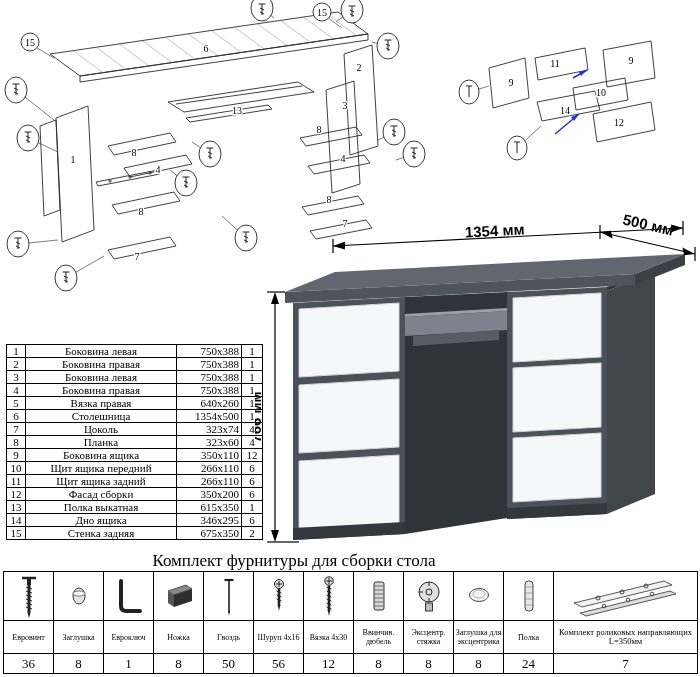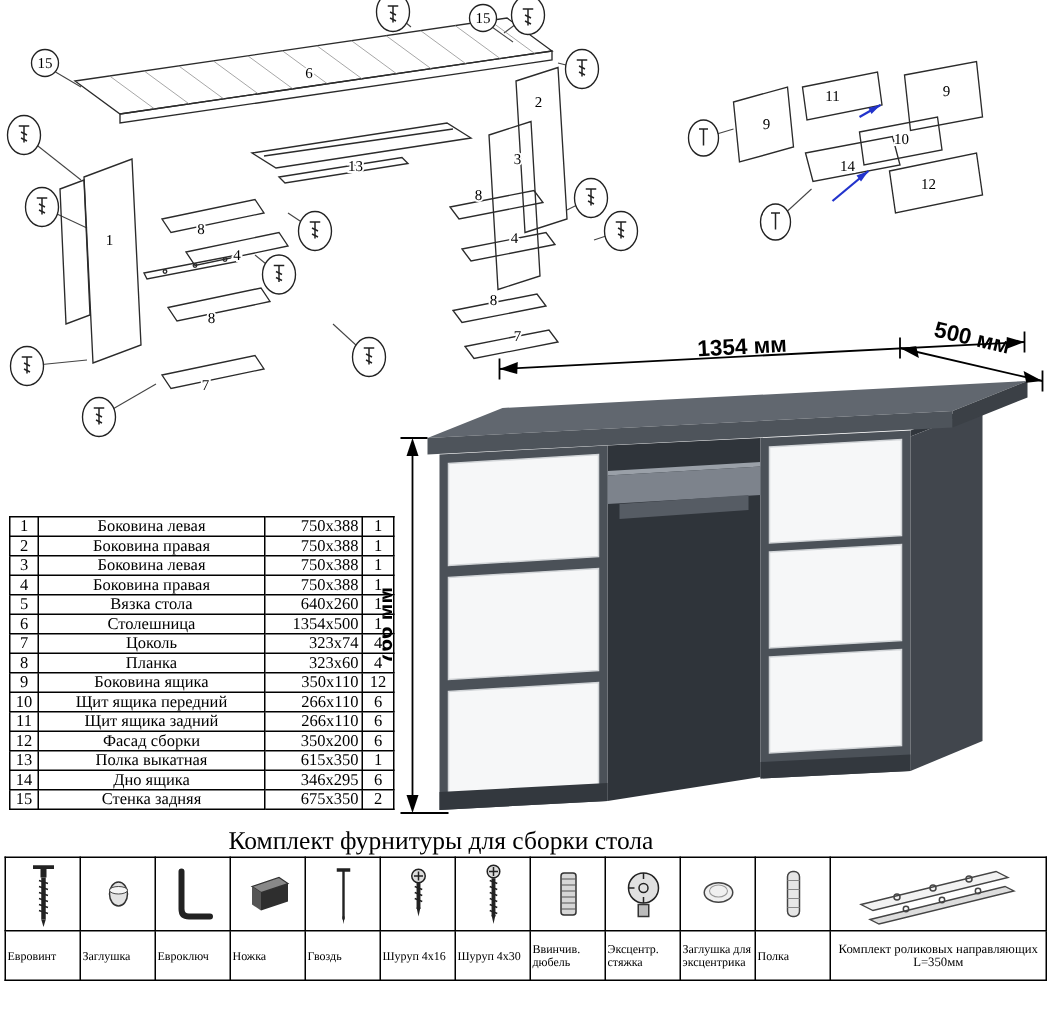--- a/index.html
+++ b/index.html
@@ -15,21 +15,21 @@
   .lead{stroke:#444;stroke-width:0.7;fill:none}
   .callout{fill:#fff;stroke:#222;stroke-width:0.9}
   table{border-collapse:collapse}
   .parts td{border:1px solid #000;font-size:11px;line-height:12px;padding:0 2px;white-space:nowrap}
   .parts td.n{width:14px;text-align:center}
   .parts td.name{width:146px;text-align:center}
   .parts td.s{width:60px;text-align:right}
   .parts td.q{width:16px;text-align:center}
   .heading{left:0;top:551px;width:588px;text-align:center;font-size:17px}
   .hw{table-layout:fixed;width:694px}
-  .hw td{border:1px solid #000;vertical-align:middle;overflow:hidden;padding:0}
+  .hw td{border:1px solid #000;text-align:center;vertical-align:middle;overflow:hidden;padding:0}
   .hw td.icon-cell{height:48px}
   .hw td.name-cell{font-size:8px;line-height:9px;height:30px;padding:1px}
   .hw td.qty-cell{font-size:13px;height:19px}
 </style>
 </head>
 <body>
 
 <div id="page">
 
   <svg class="abs" style="left:0;top:0" width="445" height="315" viewBox="0 0 445 315">
@@ -218,21 +218,21 @@
           <td class="q">1</td>
         </tr>
       <tr>
           <td class="n">4</td>
           <td class="name">Боковина правая</td>
           <td class="s">750x388</td>
           <td class="q">1</td>
         </tr>
       <tr>
           <td class="n">5</td>
-          <td class="name">Вязка стола</td>
+          <td class="name">Вязка правая</td>
           <td class="s">640x260</td>
           <td class="q">1</td>
         </tr>
       <tr>
           <td class="n">6</td>
           <td class="name">Столешница</td>
           <td class="s">1354x500</td>
           <td class="q">1</td>
         </tr>
       <tr>
@@ -463,23 +463,37 @@
           </svg>
           </td>
       </tr>
       <tr>
         <td class="name-cell">Евровинт</td>
         <td class="name-cell">Заглушка</td>
         <td class="name-cell">Евроключ</td>
         <td class="name-cell">Ножка</td>
         <td class="name-cell">Гвоздь</td>
         <td class="name-cell">Шуруп 4x16</td>
-        <td class="name-cell">Шуруп 4x30</td>
+        <td class="name-cell">Вязка 4x30</td>
         <td class="name-cell">Ввинчив. дюбель</td>
         <td class="name-cell">Эксцентр. стяжка</td>
         <td class="name-cell">Заглушка для эксцентрика</td>
         <td class="name-cell">Полка</td>
         <td class="name-cell" style="text-align:center;font-size:8.5px">Комплект роликовых направляющих L=350мм</td>
       </tr>
+      <tr>
+        <td class="qty-cell">36</td>
+        <td class="qty-cell">8</td>
+        <td class="qty-cell">1</td>
+        <td class="qty-cell">8</td>
+        <td class="qty-cell">50</td>
+        <td class="qty-cell">56</td>
+        <td class="qty-cell">12</td>
+        <td class="qty-cell">8</td>
+        <td class="qty-cell">8</td>
+        <td class="qty-cell">8</td>
+        <td class="qty-cell">24</td>
+        <td class="qty-cell">7</td>
+      </tr>
     </tbody>
   </table>
 
 </div>
 
 </body></html>

